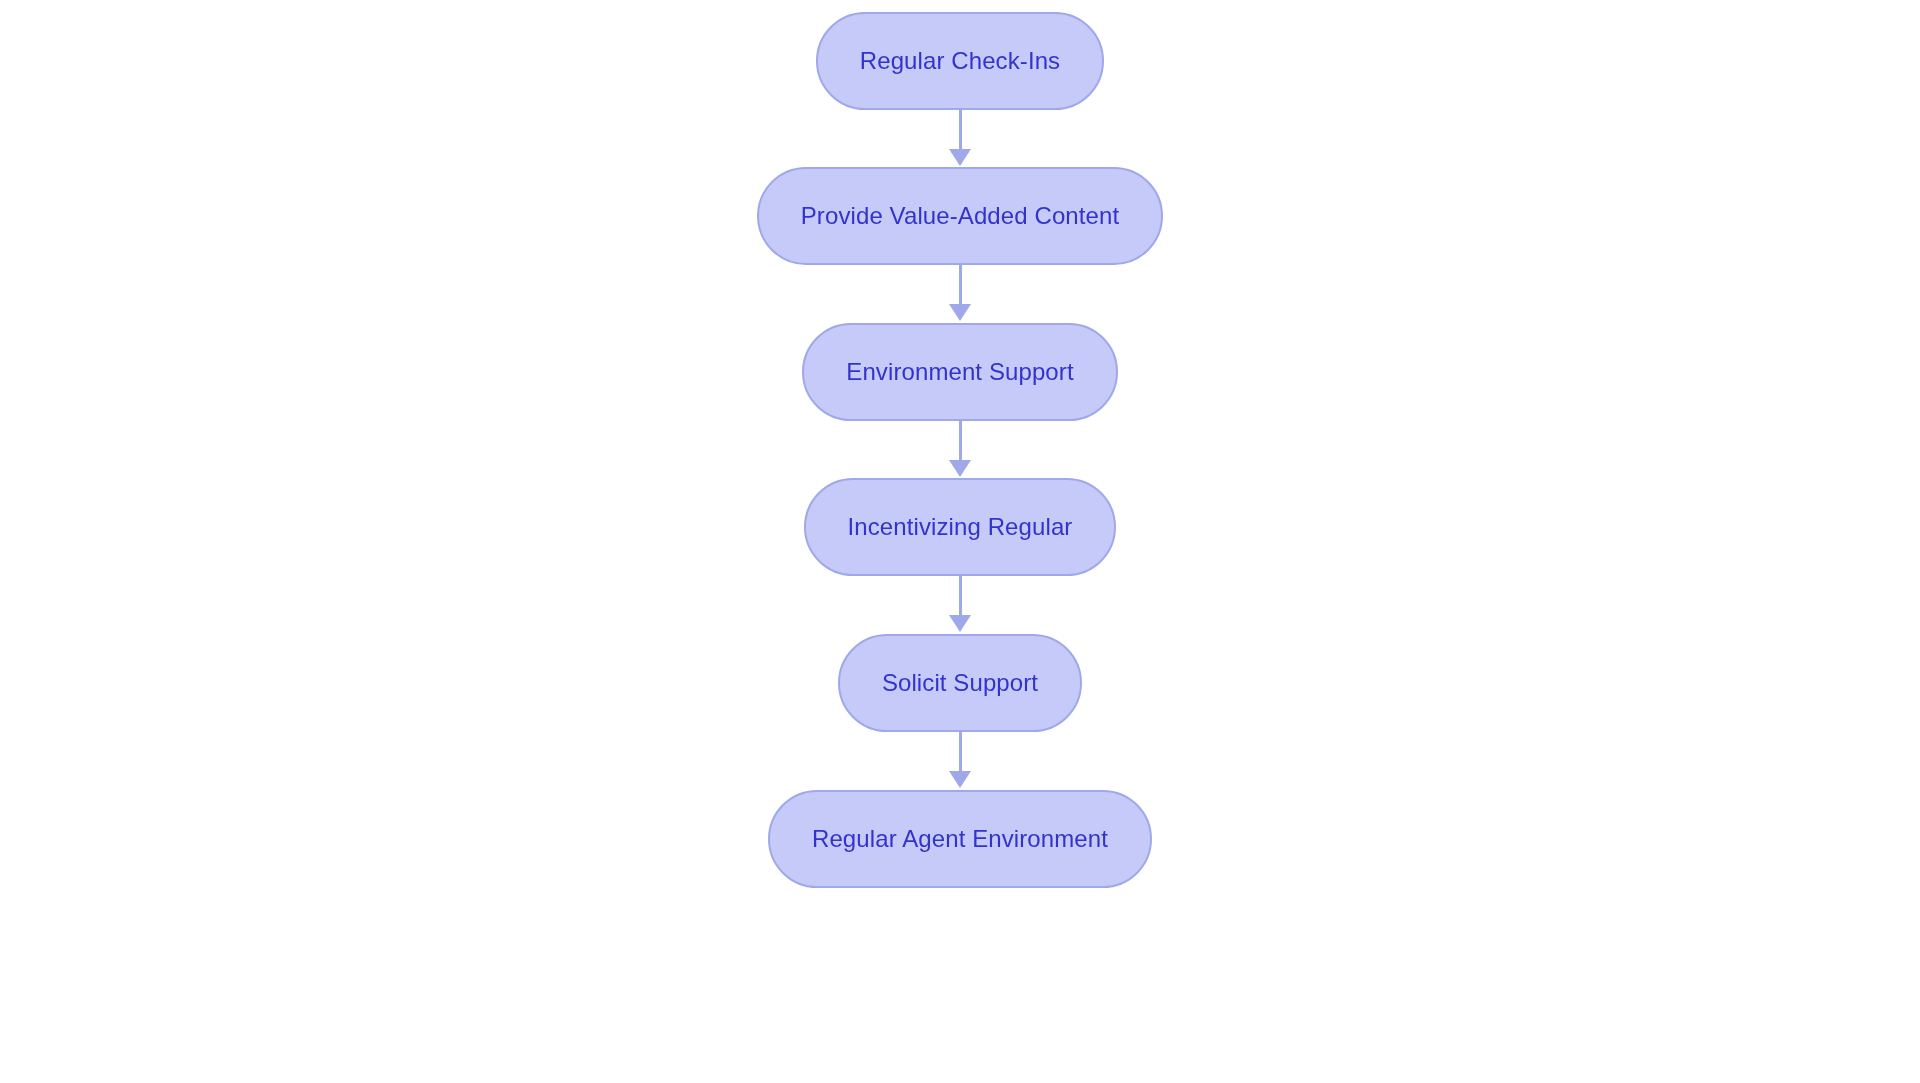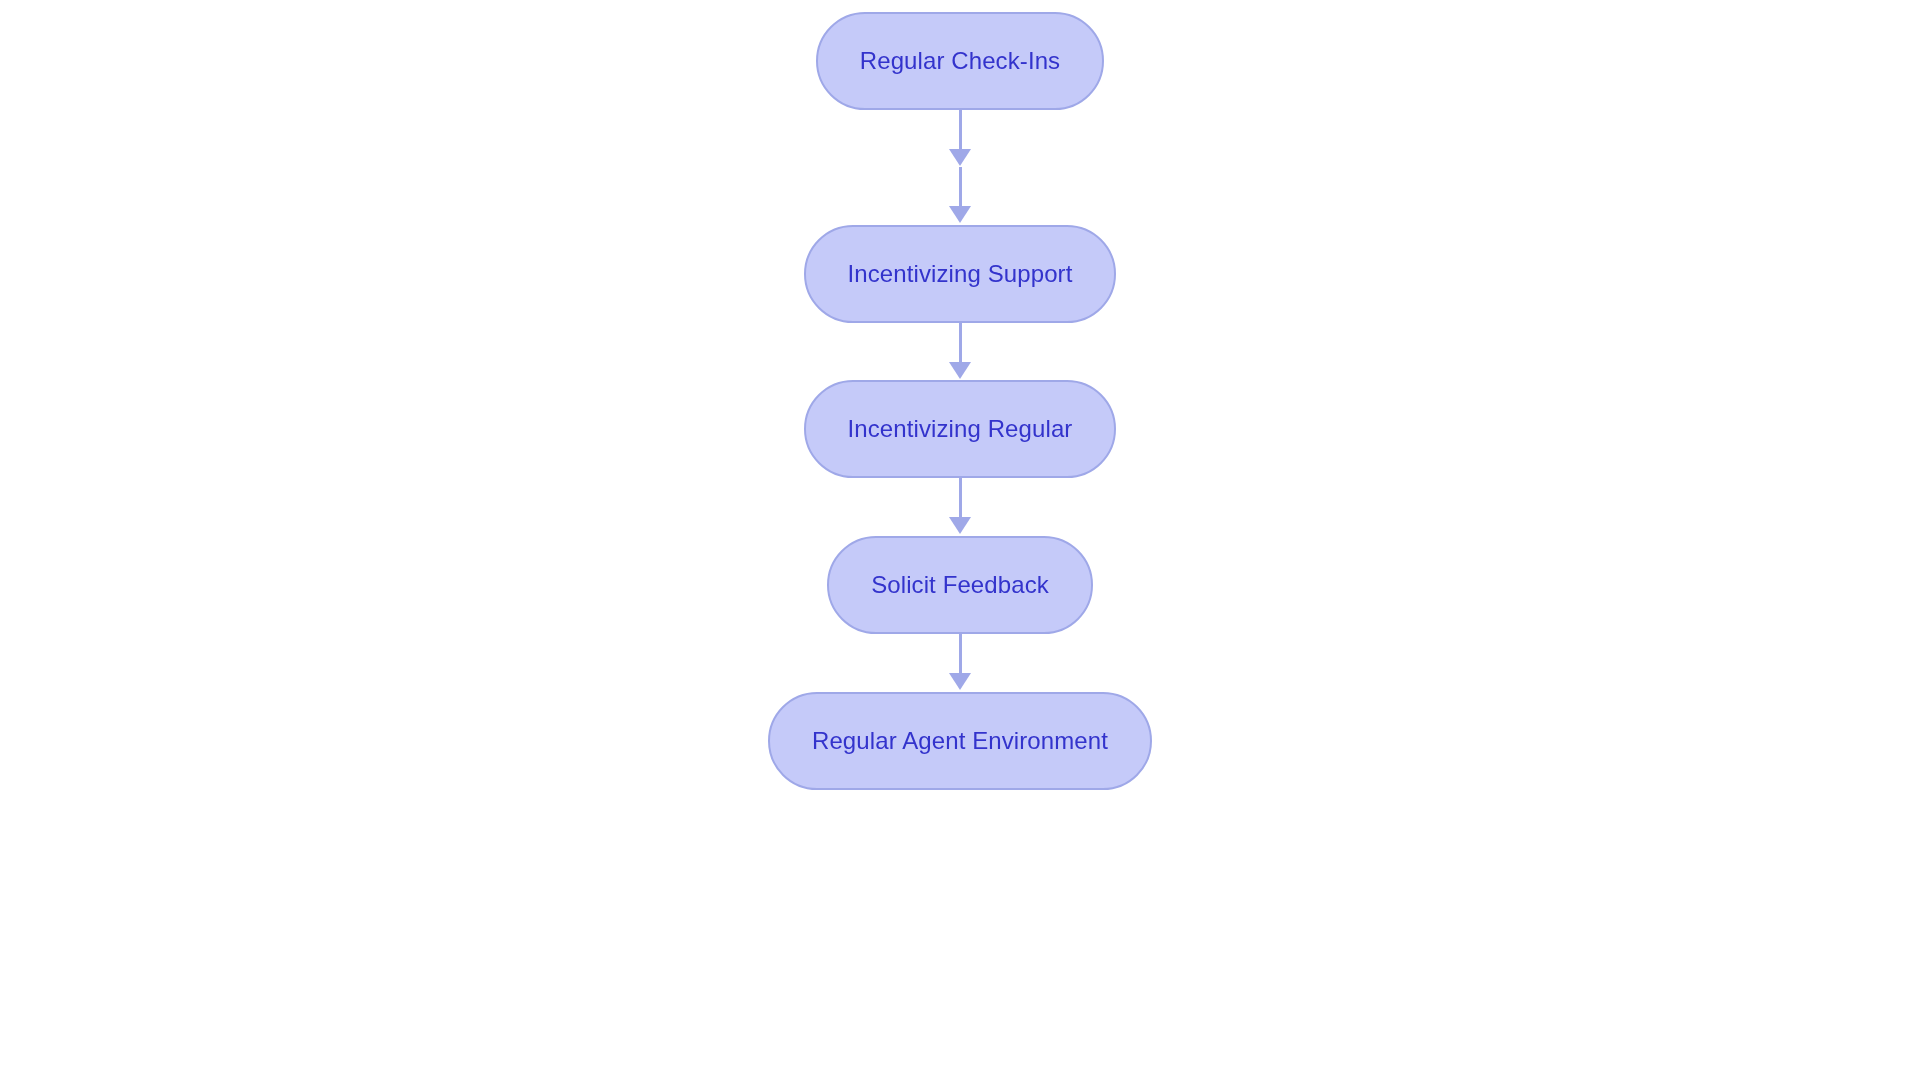--- a/index.html
+++ b/index.html
@@ -108,29 +108,34 @@
     <div class="node">
       <span class="node-label">Regular Check-Ins</span>
     </div>
   </div>
 
   <div class="connector gap-1">
     <div class="connector-line"></div>
     <div class="connector-head"></div>
   </div>
 
+  <div class="flow-row">
+    <div class="node">
+      <span class="node-label">Provide Value-Added Content</span>
+    </div>
+  </div>
 
   <div class="connector gap-2">
     <div class="connector-line"></div>
     <div class="connector-head"></div>
   </div>
 
   <div class="flow-row">
     <div class="node">
-      <span class="node-label">Incentivizing Support</span>
+      <span class="node-label">Environment Support</span>
     </div>
   </div>
 
   <div class="connector gap-3">
     <div class="connector-line"></div>
     <div class="connector-head"></div>
   </div>
 
   <div class="flow-row">
     <div class="node">
@@ -138,21 +143,21 @@
     </div>
   </div>
 
   <div class="connector gap-4">
     <div class="connector-line"></div>
     <div class="connector-head"></div>
   </div>
 
   <div class="flow-row">
     <div class="node">
-      <span class="node-label">Solicit Feedback</span>
+      <span class="node-label">Solicit Support</span>
     </div>
   </div>
 
   <div class="connector gap-5">
     <div class="connector-line"></div>
     <div class="connector-head"></div>
   </div>
 
   <div class="flow-row">
     <div class="node">

